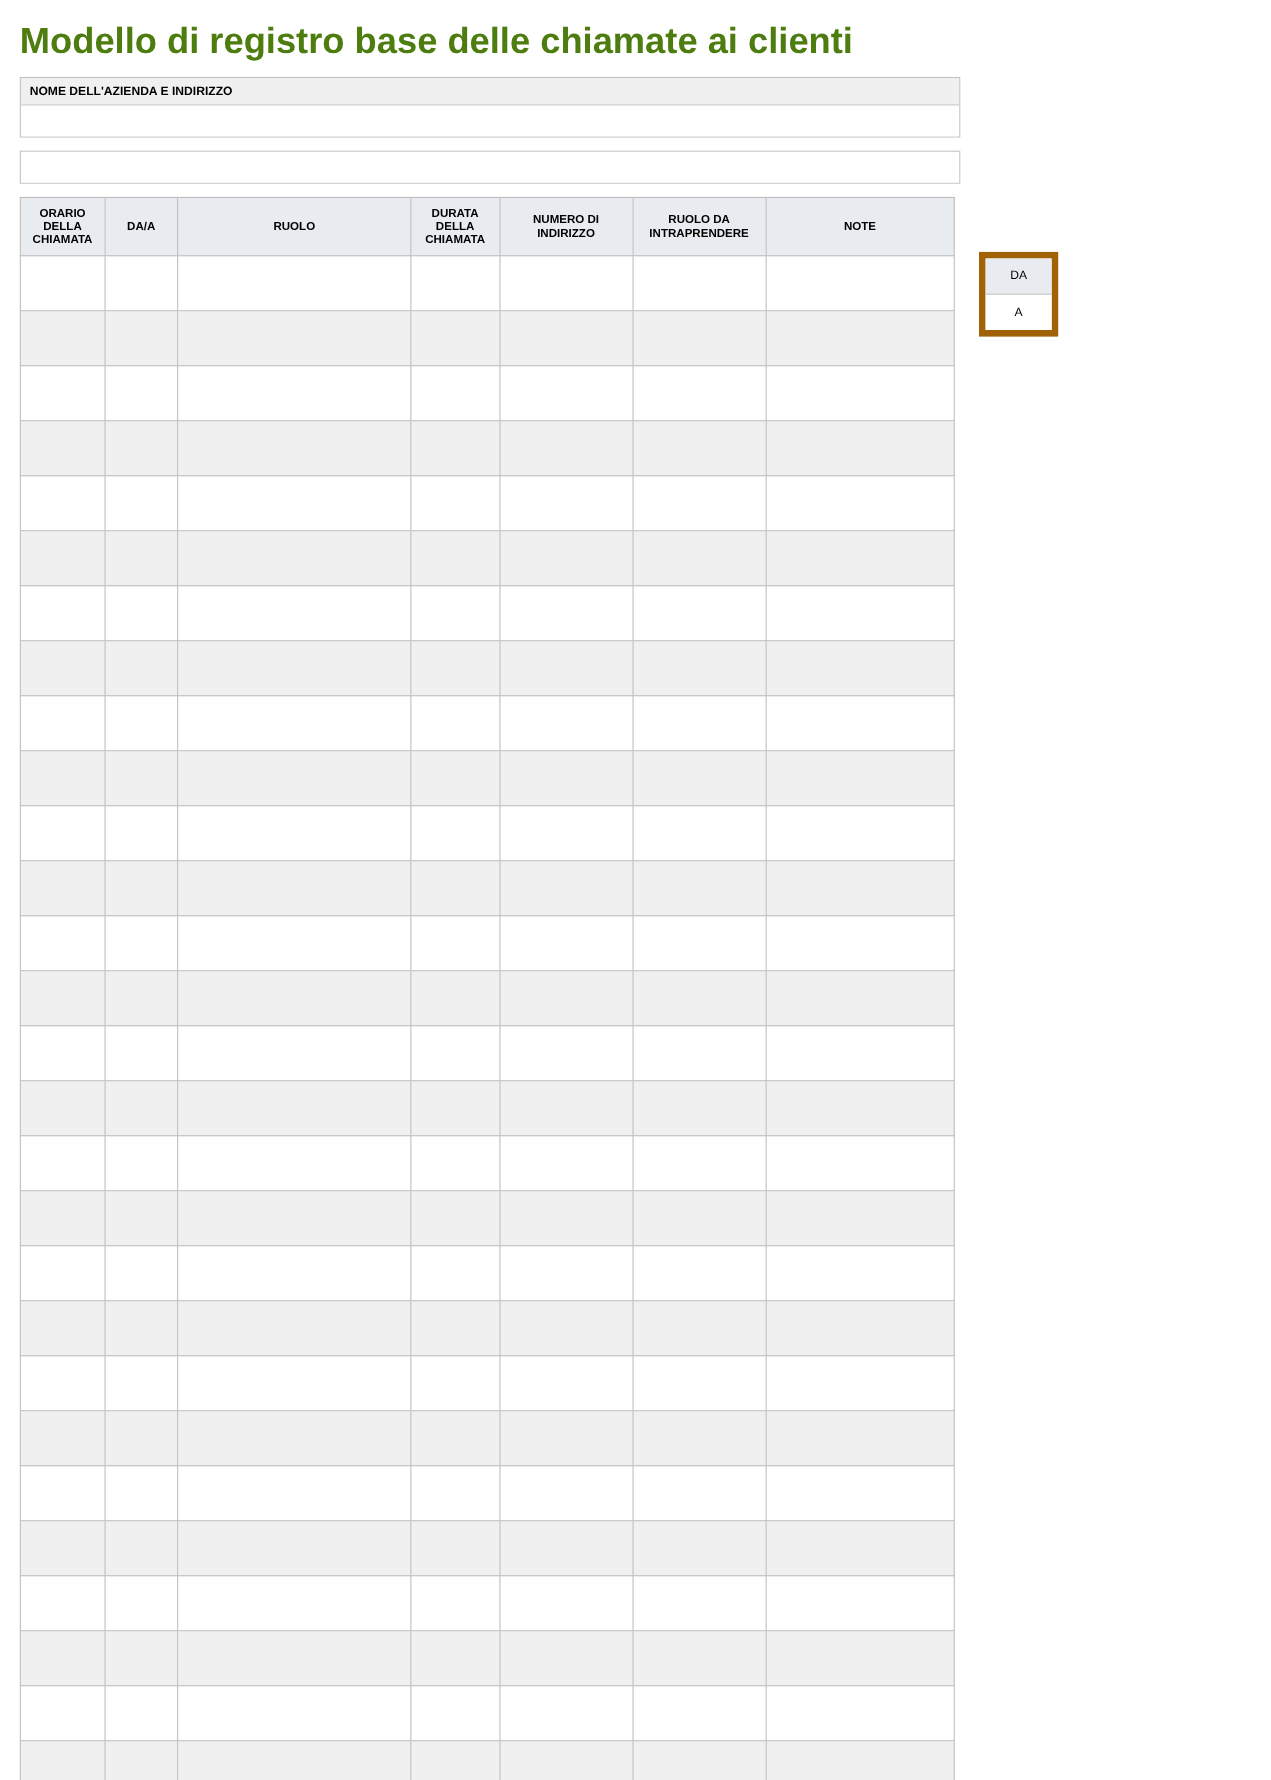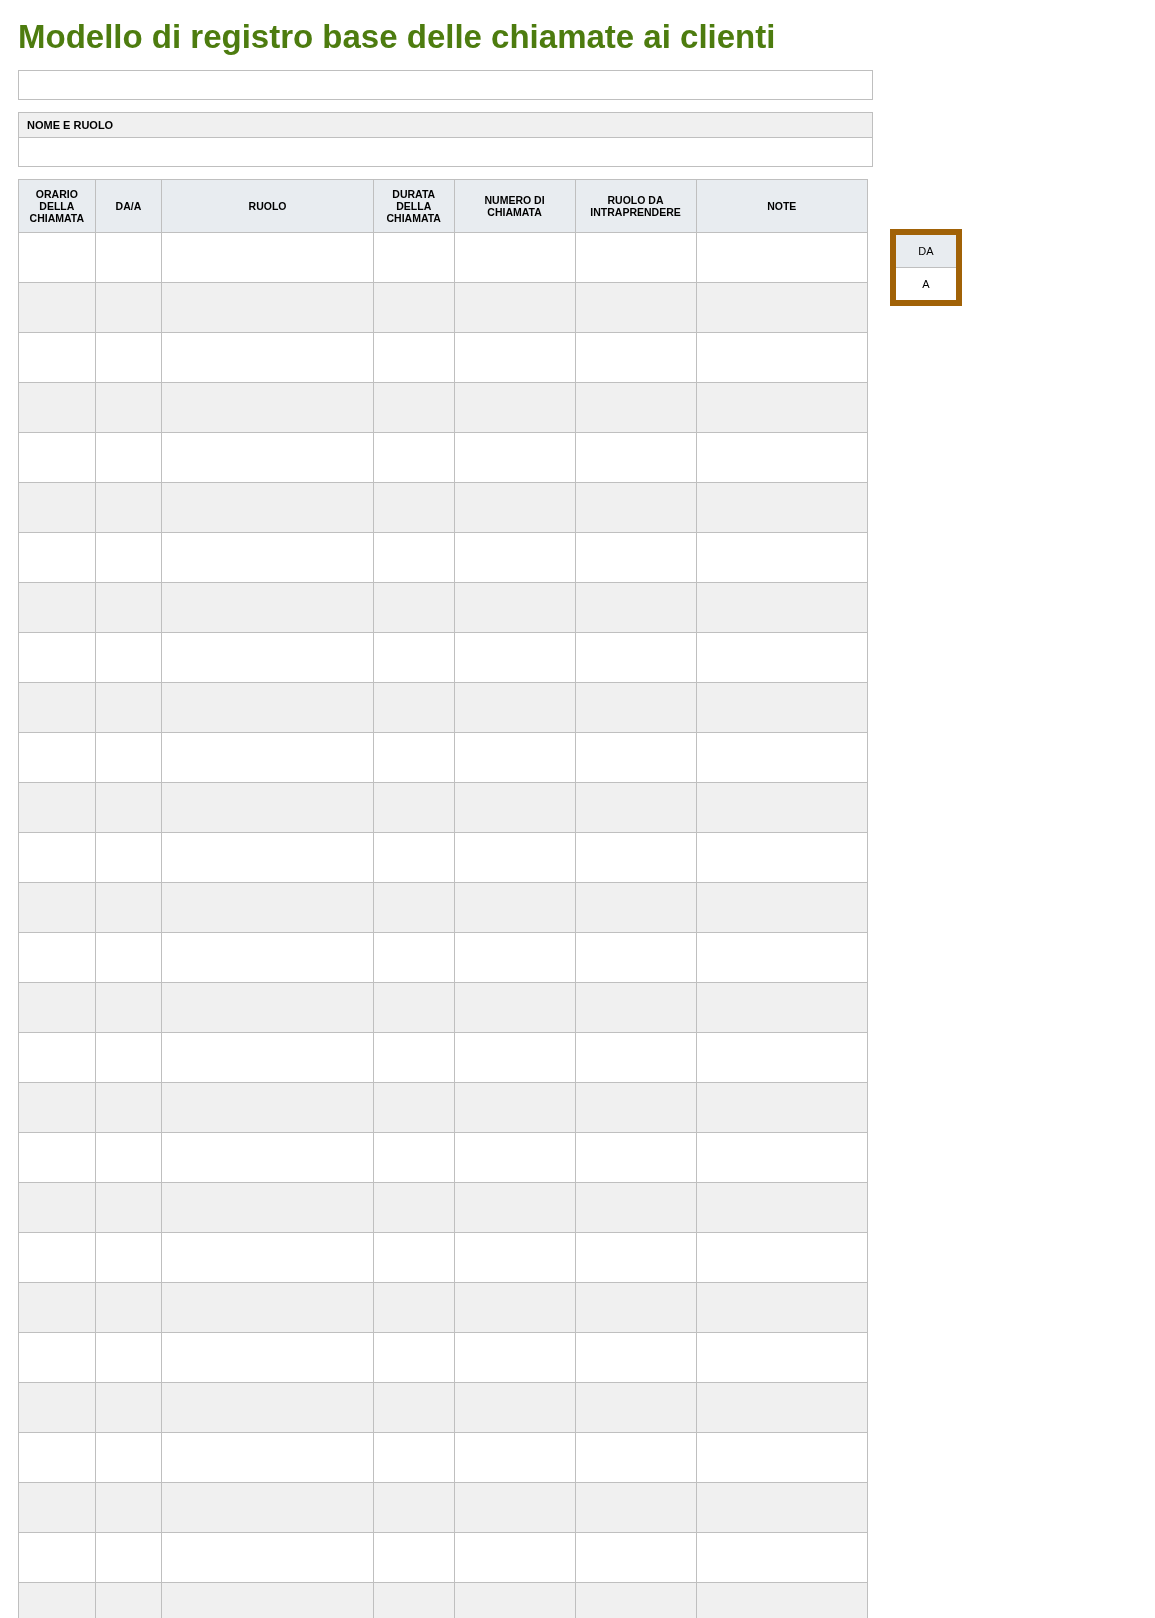--- a/index.html
+++ b/index.html
@@ -88,37 +88,37 @@
       padding: 10px 0;
       background: #ffffff;
     }
   </style>
 </head>
 <body>
 
 <h1 class="page-title">Modello di registro base delle chiamate ai clienti</h1>
 
 <div class="info-block">
+  <div class="info-label">NOME DELL'AZIENDA E INDIRIZZO</div>
   <div class="info-value"></div>
 </div>
 
 <div class="info-block">
-  <div class="info-label">NOME E RUOLO</div>
   <div class="info-value"></div>
 </div>
 
 <div class="main-row">
   <table class="log">
     <thead>
       <tr>
         <th class="col-time">ORARIO DELLA CHIAMATA</th>
         <th class="col-daa">DA/A</th>
         <th class="col-name">RUOLO</th>
         <th class="col-dur">DURATA DELLA CHIAMATA</th>
-        <th class="col-contact">NUMERO DI CHIAMATA</th>
+        <th class="col-contact">NUMERO DI INDIRIZZO</th>
         <th class="col-action">RUOLO DA INTRAPRENDERE</th>
         <th class="col-note">NOTE</th>
       </tr>
     </thead>
     <tbody>
         <tr>
           <td></td>
           <td></td>
           <td></td>
           <td></td>

